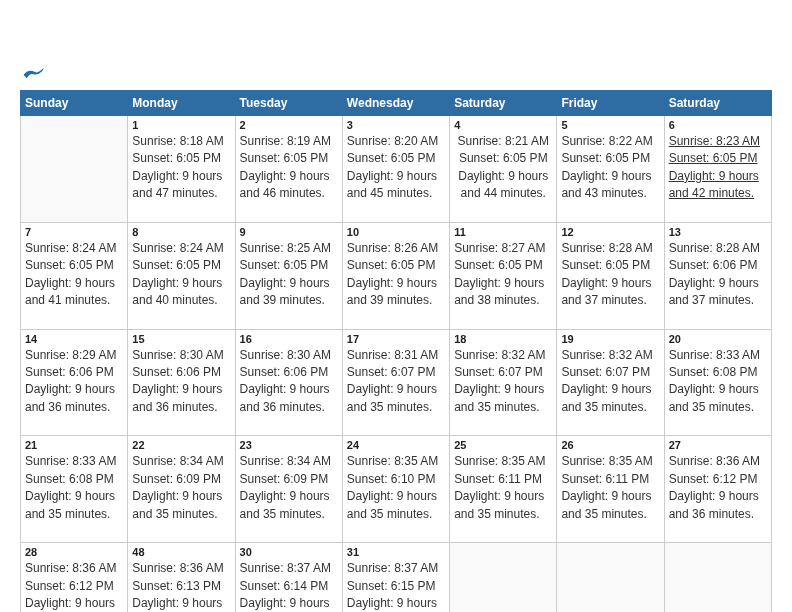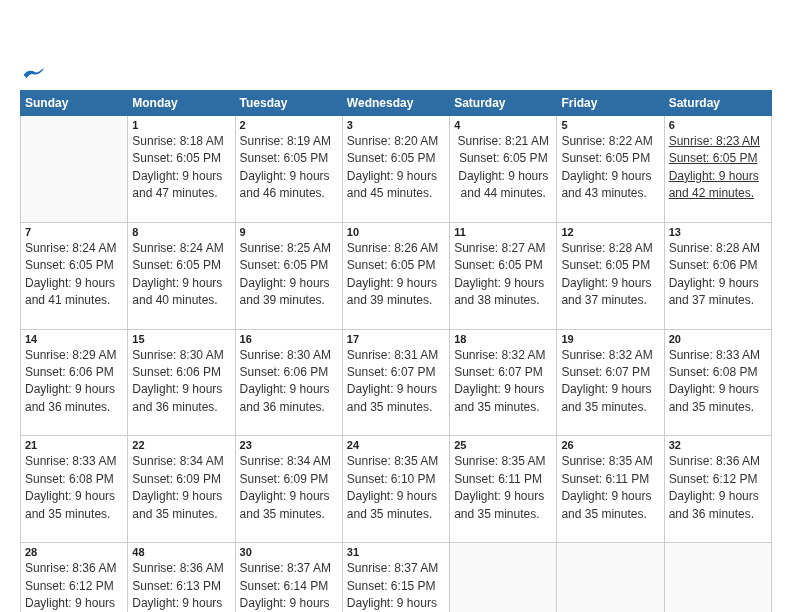--- a/index.html
+++ b/index.html
@@ -312,21 +312,21 @@
 and 35 minutes.</div>
           </td>
           <td>
             <div class="day-num">26</div>
             <div class="day-info" style="white-space: pre-line;">Sunrise: 8:35 AM
 Sunset: 6:11 PM
 Daylight: 9 hours
 and 35 minutes.</div>
           </td>
           <td>
-            <div class="day-num">32</div>
+            <div class="day-num">27</div>
             <div class="day-info" style="white-space: pre-line;">Sunrise: 8:36 AM
 Sunset: 6:12 PM
 Daylight: 9 hours
 and 36 minutes.</div>
           </td>
         </tr>
         <tr>
           <td>
             <div class="day-num">28</div>
             <div class="day-info" style="white-space: pre-line;">Sunrise: 8:36 AM

